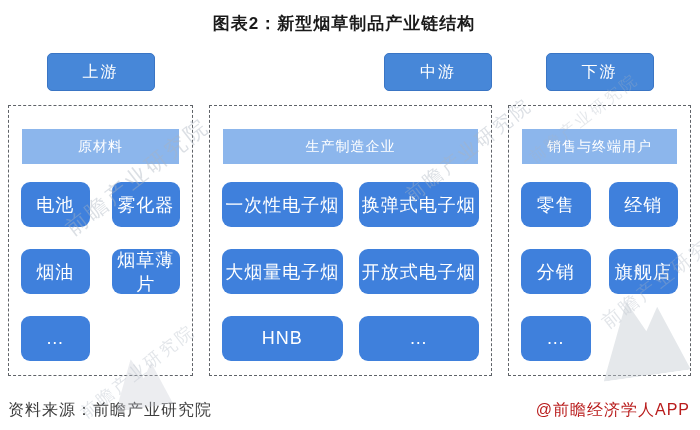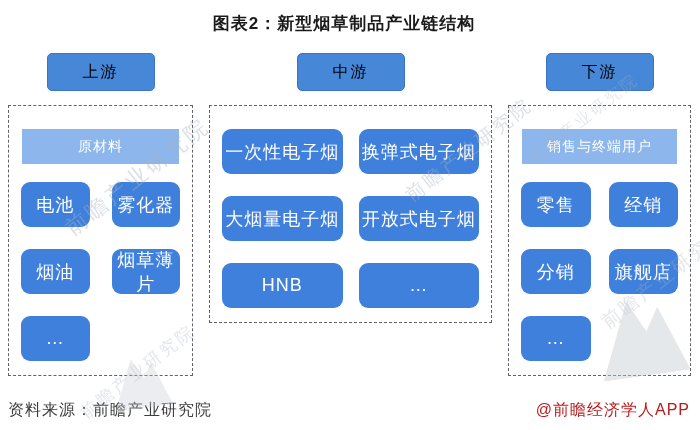--- a/index.html
+++ b/index.html
@@ -10,26 +10,26 @@
   .page{width:700px;height:430px;position:relative;}
   .title{
     margin:12px 12px 0 0;text-align:center;font-size:17px;font-weight:bold;
     color:#1a1a1a;letter-spacing:1px;
   }
   .cols{
     display:flex;gap:16px;padding:0 9px 0 8px;margin-top:18px;align-items:flex-start;
   }
   .col{display:flex;flex-direction:column;align-items:center;}
   .col-up{width:185px;}
-  .col-mid{width:283px;}
+  .col-mid{width:283px;align-items:flex-end;}
   .col-down{width:183px;}
   .stage-btn{
     width:108px;height:38px;border-radius:5px;
     background:var(--stage-btn,#4787d8);border:1px solid #3a75c4;box-sizing:border-box;
-    color:#000000;font-size:16px;display:flex;align-items:center;justify-content:center;
+    color:#ffffff;font-size:16px;display:flex;align-items:center;justify-content:center;
     letter-spacing:2px;
   }
   .dashed-box{
     margin-top:14px;width:100%;box-sizing:border-box;
     border:1px dashed var(--dash-border,#5f6368);
     padding:23px 12px 14px 12px;
   }
   .header-bar{
     height:35px;border-radius:0;margin:0 1px 18px 1px;
     background:var(--header-bar,#8cb6ec);
@@ -89,20 +89,21 @@
           <div class="item">烟油</div>
           <div class="item">烟草薄片</div>
           <div class="item">…</div>
         </div>
       </div>
     </div>
 
     <div class="col col-mid">
       <div class="stage-btn">中游</div>
       <div class="dashed-box">
+        <div class="header-bar">生产制造企业</div>
         <div class="grid">
           <div class="item">一次性电子烟</div>
           <div class="item">换弹式电子烟</div>
           <div class="item">大烟量电子烟</div>
           <div class="item">开放式电子烟</div>
           <div class="item">HNB</div>
           <div class="item">…</div>
         </div>
       </div>
     </div>

